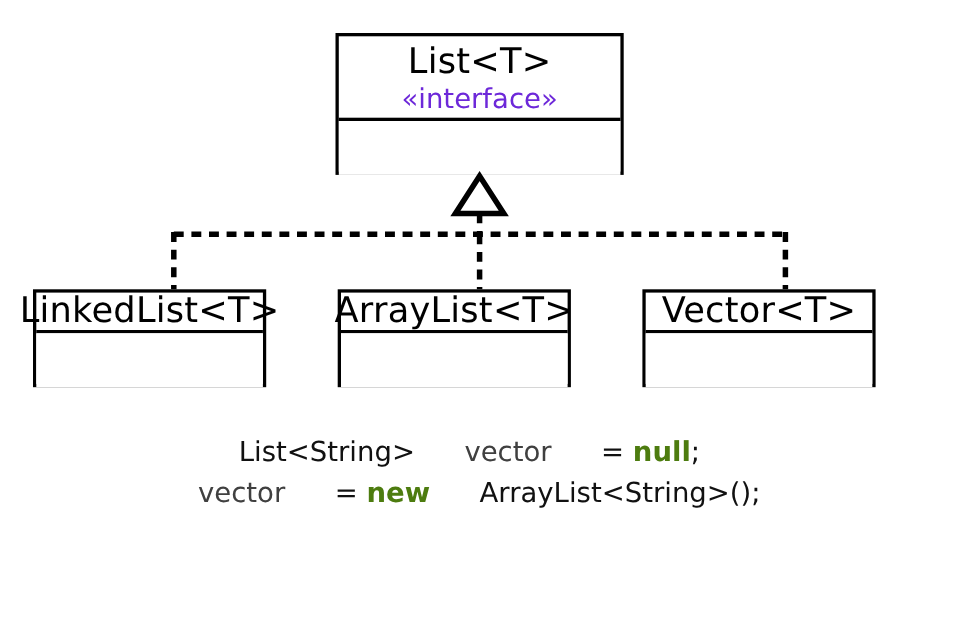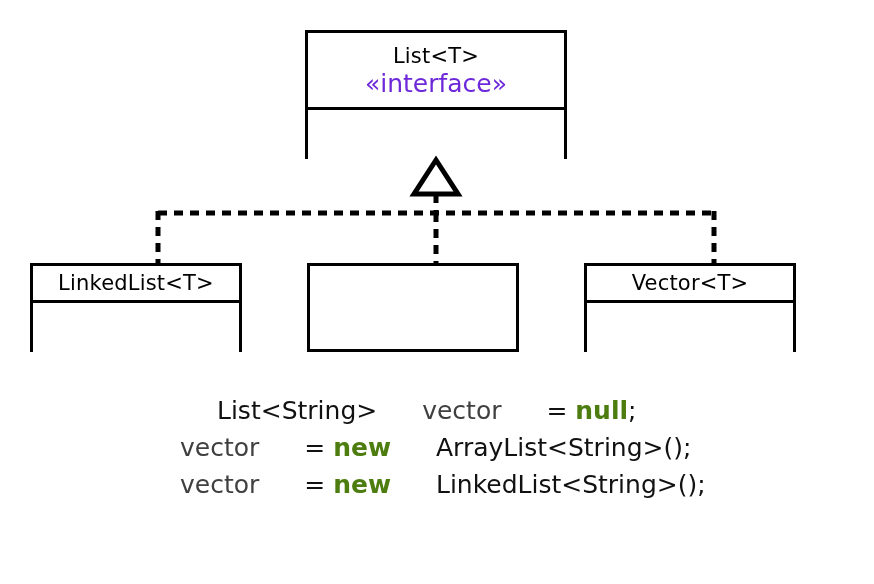--- a/index.html
+++ b/index.html
@@ -39,21 +39,21 @@
     color: #000000;
   }
   .uml-box-body {
     box-sizing: border-box;
     width: 100%;
     background: #ffffff;
   }
   .uml-name {
     display: block;
     font-family: "DejaVu Sans", sans-serif;
-    font-size: 21px;
+    font-size: 32px;
     letter-spacing: 0.2px;
     color: #000000;
     white-space: nowrap;
   }
   .uml-stereotype {
     display: block;
     font-family: "DejaVu Sans", sans-serif;
     font-size: 25px;
     color: #6d28d9;
     white-space: nowrap;
@@ -122,20 +122,23 @@
   </div>
 
   <div class="uml-box uml-box-sub" id="box-linkedlist">
     <div class="uml-box-header">
       <span class="uml-name">LinkedList&lt;T&gt;</span>
     </div>
     <div class="uml-box-body"></div>
   </div>
 
   <div class="uml-box uml-box-sub" id="box-arraylist">
+    <div class="uml-box-header">
+      <span class="uml-name">ArrayList&lt;T&gt;</span>
+    </div>
     <div class="uml-box-body"></div>
   </div>
 
   <div class="uml-box uml-box-sub" id="box-vector">
     <div class="uml-box-header">
       <span class="uml-name">Vector&lt;T&gt;</span>
     </div>
     <div class="uml-box-body"></div>
   </div>
 
@@ -150,16 +153,15 @@
     <line x1="158" y1="211" x2="158" y2="263" stroke="#000000" stroke-width="5" stroke-dasharray="9 7"></line>
 
     <line x1="436" y1="213" x2="436" y2="263" stroke="#000000" stroke-width="5" stroke-dasharray="9 7"></line>
 
     <line x1="714" y1="211" x2="714" y2="263" stroke="#000000" stroke-width="5" stroke-dasharray="9 7"></line>
   </svg>
 
   <div id="code-block">
     <span class="code-line" id="code-line-0"><span class="tok-plain">List&lt;String&gt;</span><span class="tok-plain"> </span><span class="tok-var">vector</span><span class="tok-plain"> = </span><span class="tok-kw">null</span><span class="tok-punct">;</span></span>
     <span class="code-line" id="code-line-1"><span class="tok-var">vector</span><span class="tok-plain"> = </span><span class="tok-kw">new</span><span class="tok-plain"> ArrayList&lt;String&gt;();</span></span>
-    <span class="code-line" id="code-line-2"><span class="tok-var">vector</span><span class="tok-plain"> = </span><span class="tok-kw">new</span><span class="tok-plain"> LinkedList&lt;String&gt;();</span></span>
   </div>
 
 </div>
 
 </body></html>

